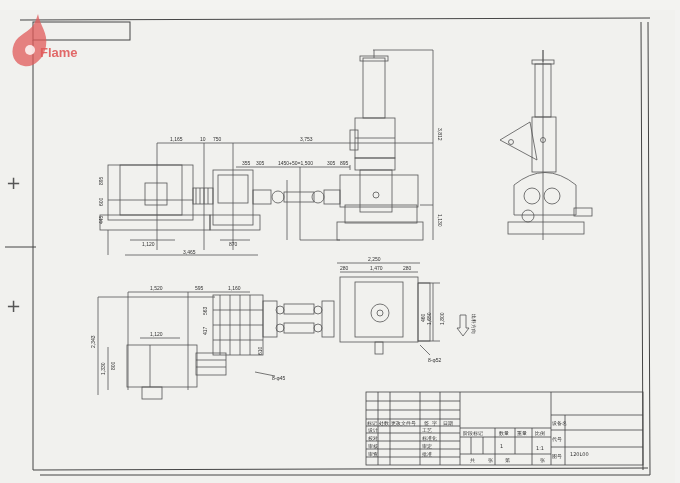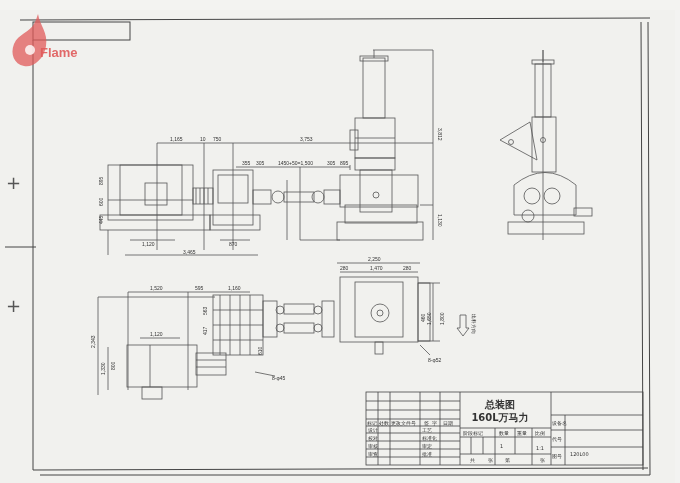--- a/index.html
+++ b/index.html
@@ -233,24 +233,20 @@
   <svg width="40" height="60" viewBox="0 0 40 60">
     <path d="M28 2 C30 14 38 20 36 34 C34 48 22 56 14 54 C4 52 0 42 4 32 C8 22 20 20 24 12 C26 8 27 5 28 2 Z" fill="#e05a5a" opacity="0.75"></path>
     <circle cx="20" cy="38" r="5" fill="#fff" opacity="0.8"></circle>
   </svg>
 </div>
 <div class="logo-text">Flame</div>
 
 <div class="cross" style="left:6px;top:164px;">+</div>
 <div class="cross" style="left:6px;top:287px;">+</div>
 
-<div class="tb-title">
-  <div>总装图</div>
-  <div>160L万马力</div>
-</div>
 
 <div class="tb-cell" style="left:367px;top:410px;">标记</div>
 <div class="tb-cell" style="left:379px;top:410px;">处数</div>
 <div class="tb-cell" style="left:391px;top:410px;">更改文件号</div>
 <div class="tb-cell" style="left:424px;top:410px;">签</div>
 <div class="tb-cell" style="left:432px;top:410px;">字</div>
 <div class="tb-cell" style="left:443px;top:410px;">日期</div>
 
 <div class="tb-cell" style="left:368px;top:417px;">设计</div>
 <div class="tb-cell" style="left:422px;top:417px;">工艺</div>

